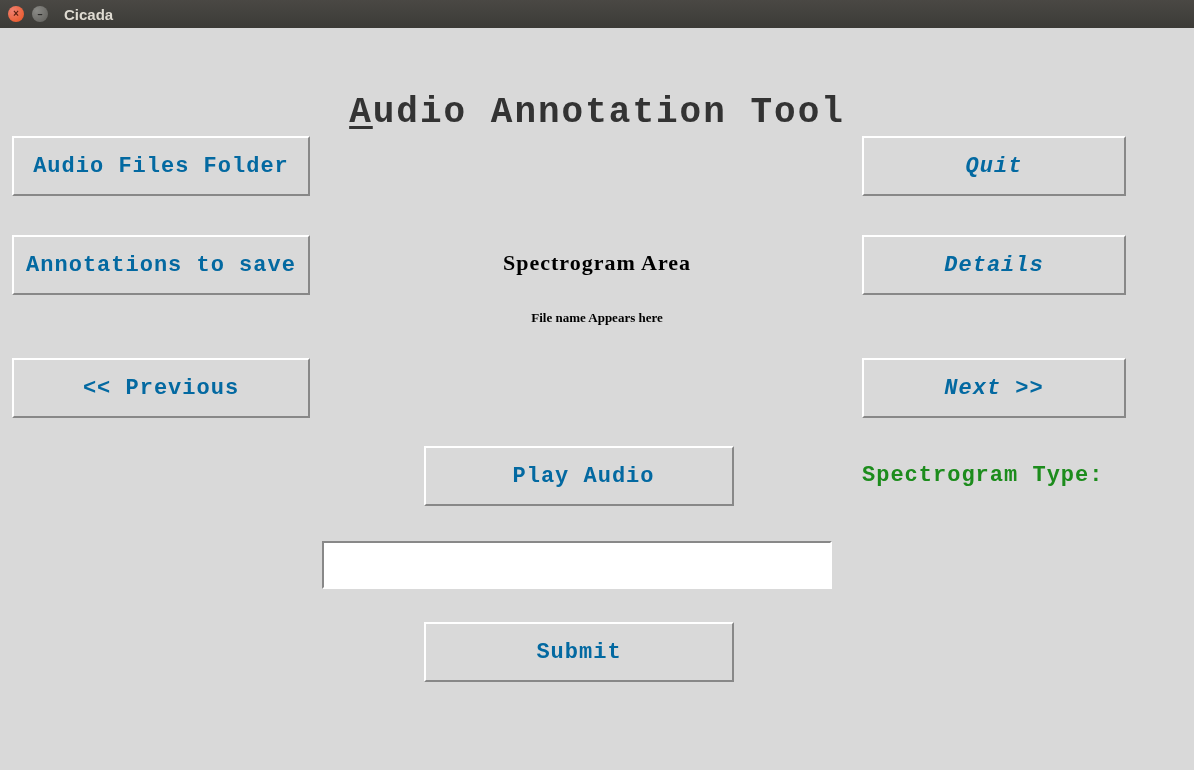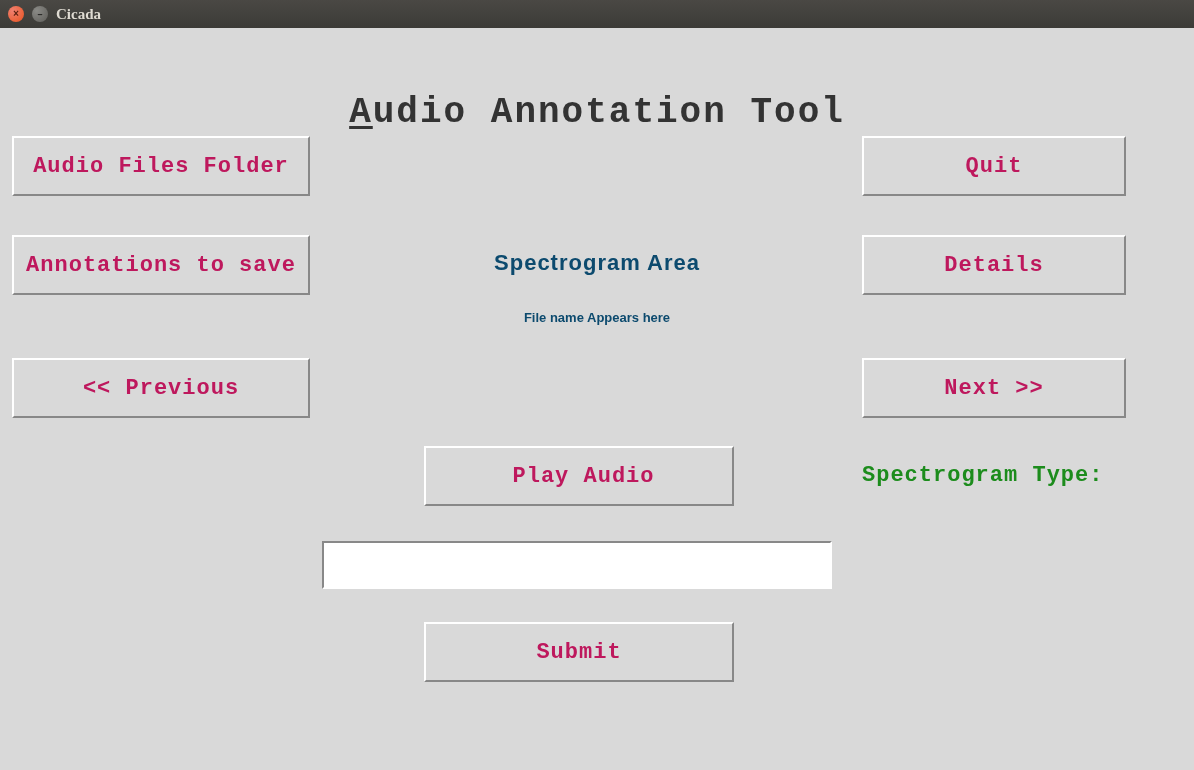--- a/index.html
+++ b/index.html
@@ -40,23 +40,24 @@
     .wbtn.close {
       background: radial-gradient(circle at 30% 30%, #f08070, #e95420);
       color: #5a2010;
     }
     .wbtn.min {
       background: radial-gradient(circle at 30% 30%, #8a8a86, #5f5e5a);
       color: #2a2a28;
     }
     .title-text {
       color: #dfdbd2;
-      font-family: Liberation Serif, serif;
+      font-family: Liberation Sans, sans-serif;
       font-size: 15px;
       font-weight: bold;
+      margin-left: 8px;
     }
     .app-body {
       background: #d9d9d9;
       width: 100%;
       height: calc(770px - 28px);
       position: relative;
       padding-top: 20px;
     }
     .app-title {
       position: absolute;
@@ -75,41 +76,41 @@
       text-decoration-thickness: 3px;
       text-underline-offset: 4px;
     }
     .btn {
       position: absolute;
       background: #d9d9d9;
       border-top: 2px solid #fff;
       border-left: 2px solid #fff;
       border-right: 2px solid #888;
       border-bottom: 2px solid #888;
-      color: #be185d;
+      color: #0369a1;
       font-family: "Courier New", monospace;
       font-weight: bold;
       font-size: 22px;
       display: flex;
       align-items: center;
       justify-content: center;
       cursor: pointer;
       letter-spacing: 1px;
     }
     .btn.l { left: 12px; width: 298px; height: 60px; }
-    .btn.r { left: 862px; width: 264px; height: 60px; }
+    .btn.r { left: 862px; width: 264px; height: 60px; font-style: italic; }
     .btn.m { left: 424px; width: 310px; height: 60px; }
 
     .centertext {
       position: absolute;
       left: 50%;
       transform: translateX(-50%);
-      color: #0c4a6e;
-      font-weight: bold;
-      font-family: Liberation Sans, sans-serif;
+      color: #000000;
+      font-weight: bold;
+      font-family: Liberation Serif, serif;
       text-align: center;
     }
     .rightlabel {
       position: absolute;
       left: 862px;
       width: 320px;
       color: #1c8c1c;
       font-family: "Courier New", monospace;
       font-weight: bold;
       font-size: 22px;

